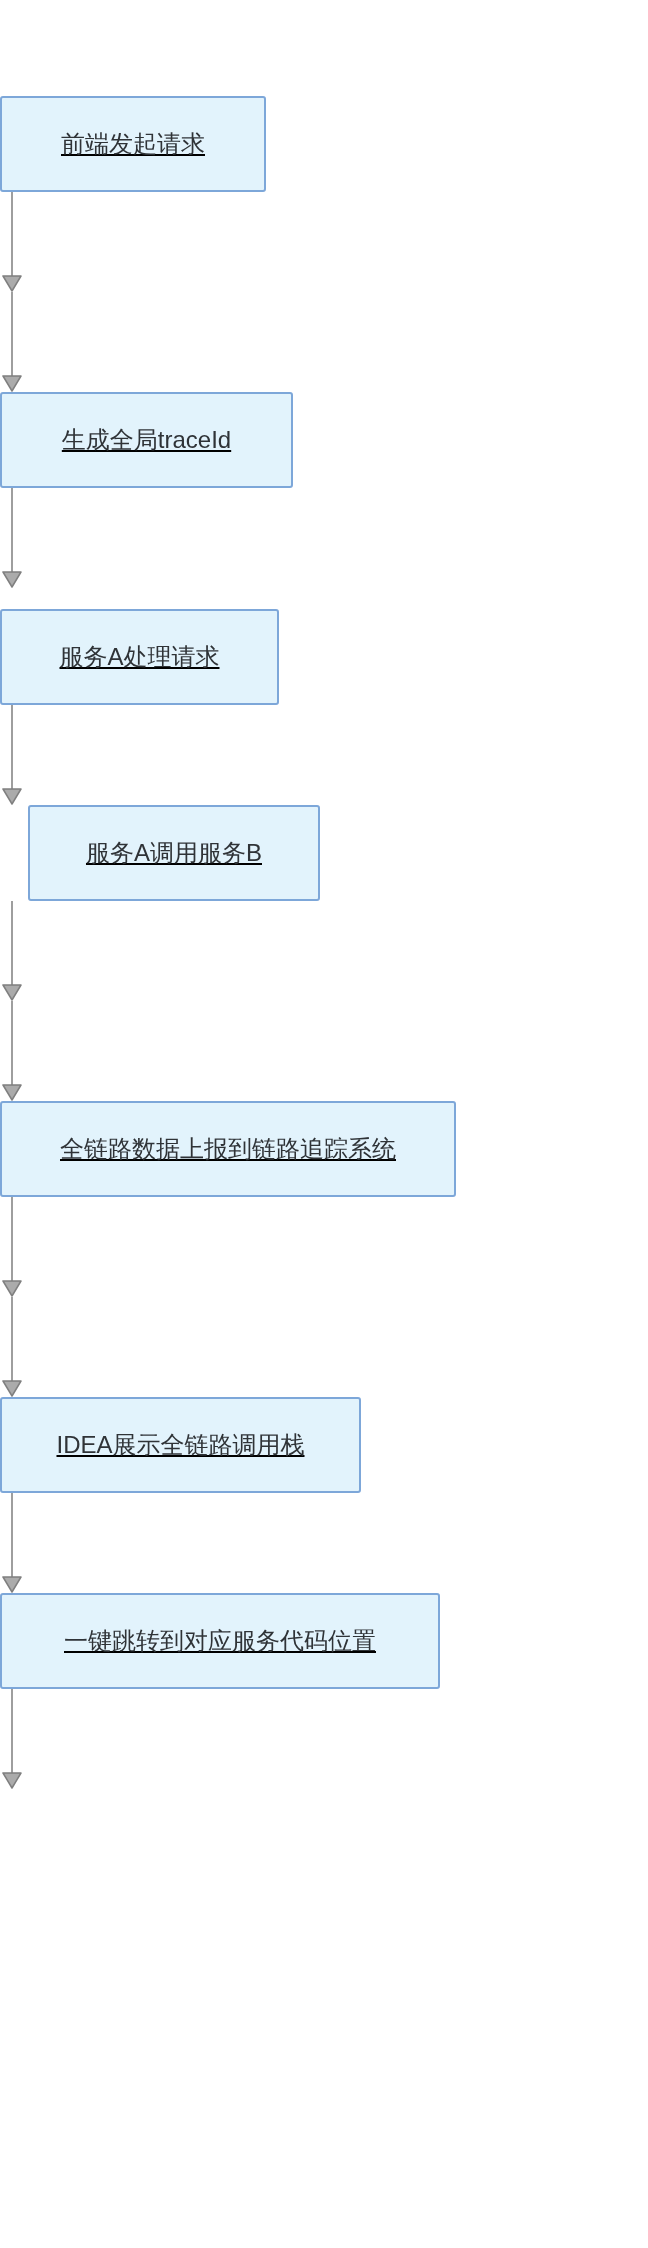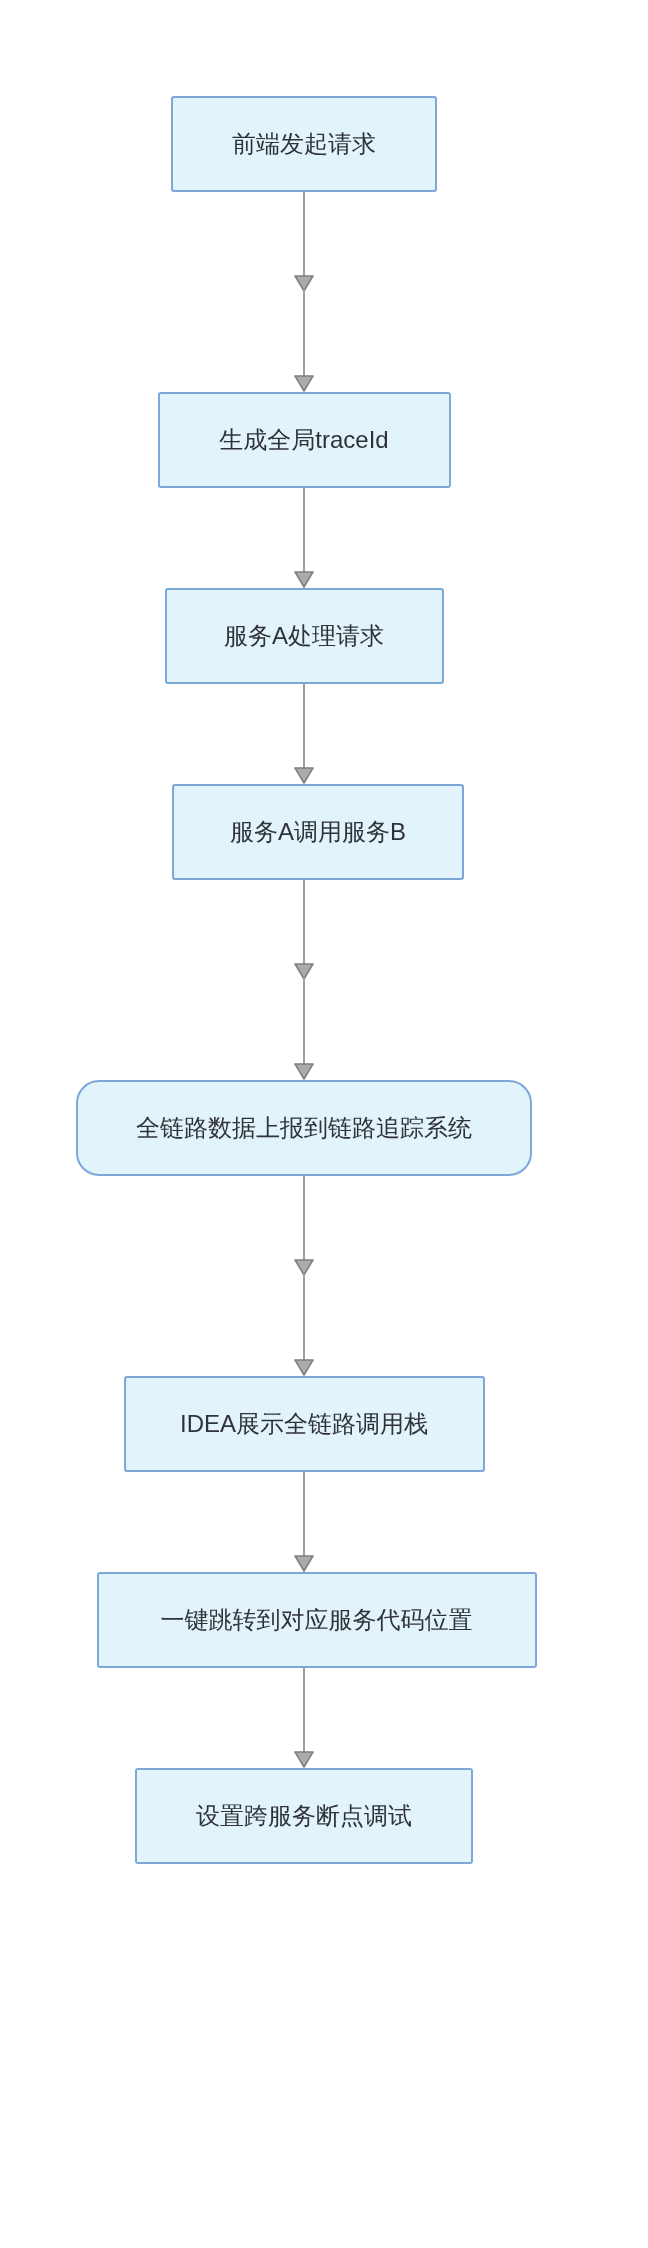--- a/index.html
+++ b/index.html
@@ -23,47 +23,48 @@
     background: var(--background);
     overflow: hidden;
   }
   .flow {
     position: absolute;
     top: 96px;
     left: 0;
     width: 608px;
     display: flex;
     flex-direction: column;
-    align-items: center;
+    align-items: flex-start;
+    text-decoration: underline;
   }
   .node {
     height: 96px;
     display: flex;
     align-items: center;
     justify-content: center;
     background: var(--node-fill);
     border: 2px solid var(--node-border);
     border-radius: 3px;
     color: var(--node-text);
     font-size: 24px;
     line-height: 1;
     white-space: nowrap;
     text-align: center;
   }
   
   .n1  { width: 266px; }
   .n2  { width: 299px; }
   .n3  { width: 293px; }
-  .n4  { width: 279px; }
+  .n4  { width: 279px; margin-top: 21px; }
   .n5  { width: 292px; margin-left: 28px; }
   .n6  { width: 279px; }
-  .n7  { width: 456px; border-radius: 23px; }
+  .n7  { width: 456px; }
   .n8  { width: 312px; }
   .n9  { width: 361px; }
-  .n10 { width: 440px; margin-left: 25px; }
+  .n10 { width: 440px; }
   .n11 { width: 338px; }
   .connector {
     width: 24px;
     height: 100px;
     display: block;
     flex: 0 0 auto;
   }
   .connector svg { display: block; width: 24px; height: 100px; }
   .connector line {
     stroke: var(--arrow);
@@ -176,18 +177,15 @@
       <span>一键跳转到对应服务代码位置</span>
     </div>
 
     <div class="connector">
       <svg viewBox="0 0 24 100">
         <line x1="12" y1="0" x2="12" y2="85"></line>
         <polygon points="3,84 21,84 12,99"></polygon>
       </svg>
     </div>
 
-    <div class="node n11">
-      <span>设置跨服务断点调试</span>
-    </div>
 
   </div>
 </div>
 
 </body></html>

